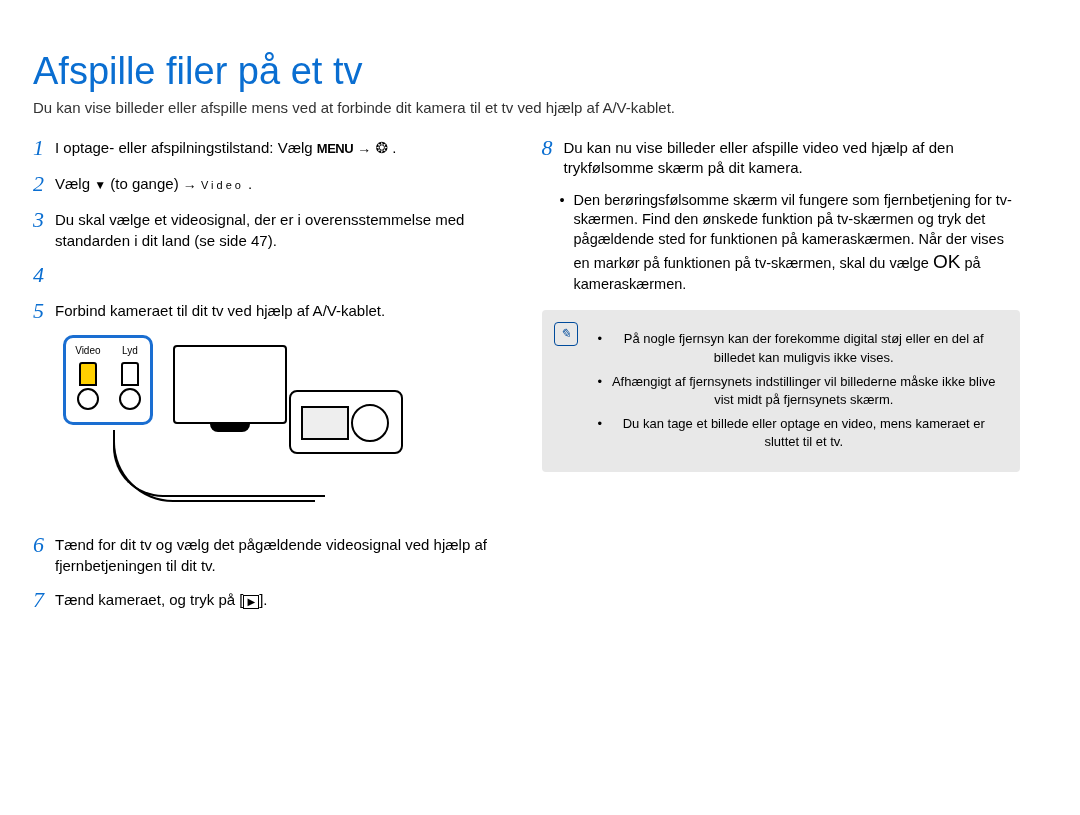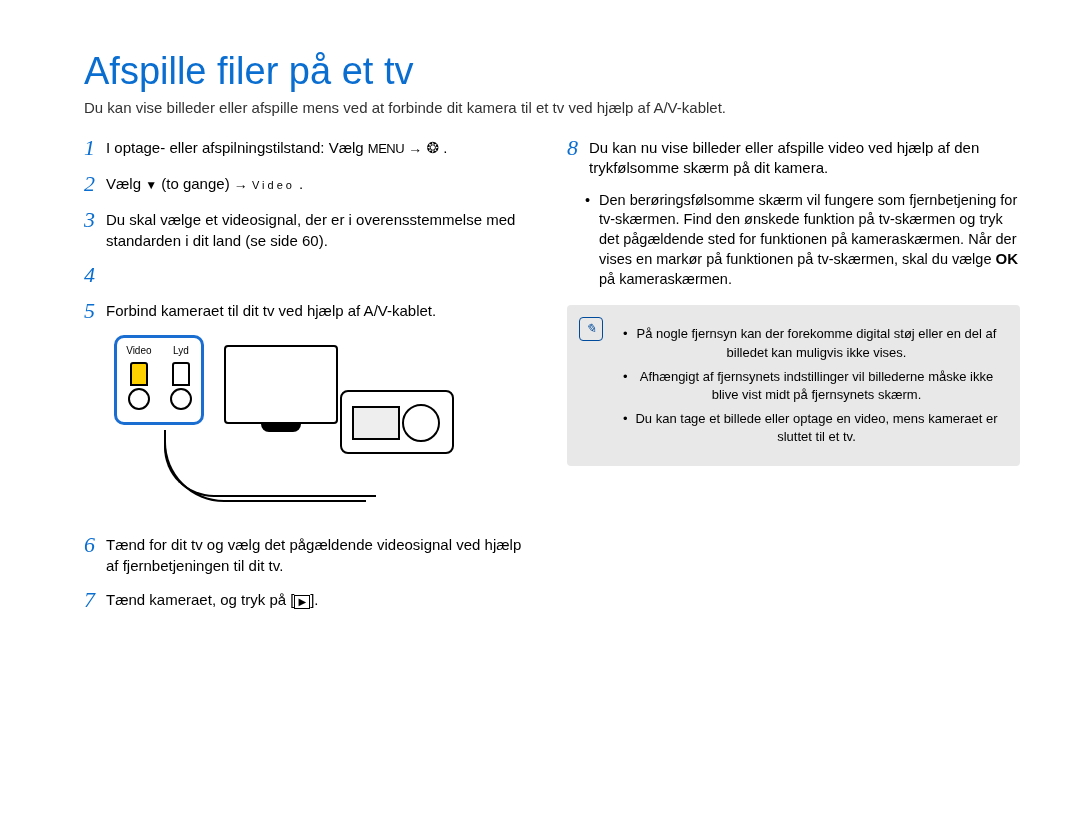--- a/index.html
+++ b/index.html
@@ -6,21 +6,21 @@
     margin: 0;
     padding: 0;
     background: #fff;
     font-family: Arial, Helvetica, sans-serif;
     width: 1080px;
     height: 815px;
     position: relative;
     color: #000;
   }
   .page {
-    padding: 50px 60px 30px 84px;
+    padding: 50px 60px 30px 33px;
     box-sizing: border-box;
     height: 815px;
     display: flex;
     flex-direction: column;
   }
   .title {
     font-size: 38px;
     color: #0a6ed1;
     font-weight: 400;
     margin: 0 0 6px 0;
@@ -63,40 +63,40 @@
     font-size: 14.5px;
     margin-bottom: 4px;
   }
   .sub-bullet::before {
     content: "•";
     position: absolute;
     left: -14px;
   }
   .icon-menu {
     font-family: Arial;
-    font-weight: normal;
+    font-weight: bold;
     font-size: 13px;
     letter-spacing: -0.5px;
     display: inline-block;
   }
   .icon-gear {
     display: inline-block;
     font-size: 15px;
   }
   .icon-arrow {
     font-size: 14px;
   }
   .icon-down {
     display: inline-block;
     font-size: 12px;
   }
   .icon-ok {
     font-family: Arial;
-    font-weight: bold;
-    font-size: 15px;
+    font-weight: normal;
+    font-size: 19px;
     display: inline-block;
   }
   .icon-play {
     display: inline-block;
     border: 1px solid #000;
     font-size: 10px;
     padding: 0 3px;
     line-height: 1.2;
   }
   .small-spaced {
@@ -273,21 +273,21 @@
           <span class="icon-down">▼</span>
           <span> (to gange) </span>
           <span class="icon-arrow">→</span>
           <span class="small-spaced">Video</span>
           <span>.</span>
         </div>
       </div>
 
       <div class="step">
         <div class="step-num">3</div>
-        <div class="step-body">Du skal vælge et videosignal, der er i overensstemmelse med standarden i dit land (se side 60).</div>
+        <div class="step-body">Du skal vælge et videosignal, der er i overensstemmelse med standarden i dit land (se side 47).</div>
       </div>
 
       <div class="step">
         <div class="step-num">4</div>
       </div>
 
       <div class="step">
         <div class="step-num">5</div>
         <div class="step-body">Forbind kameraet til dit tv ved hjælp af A/V-kablet.</div>
       </div>

